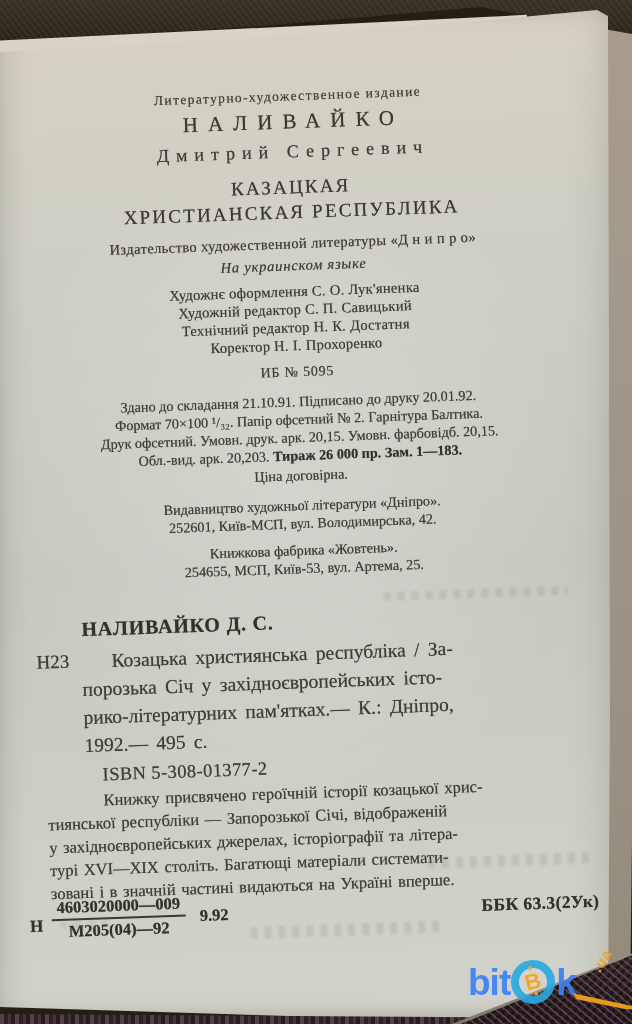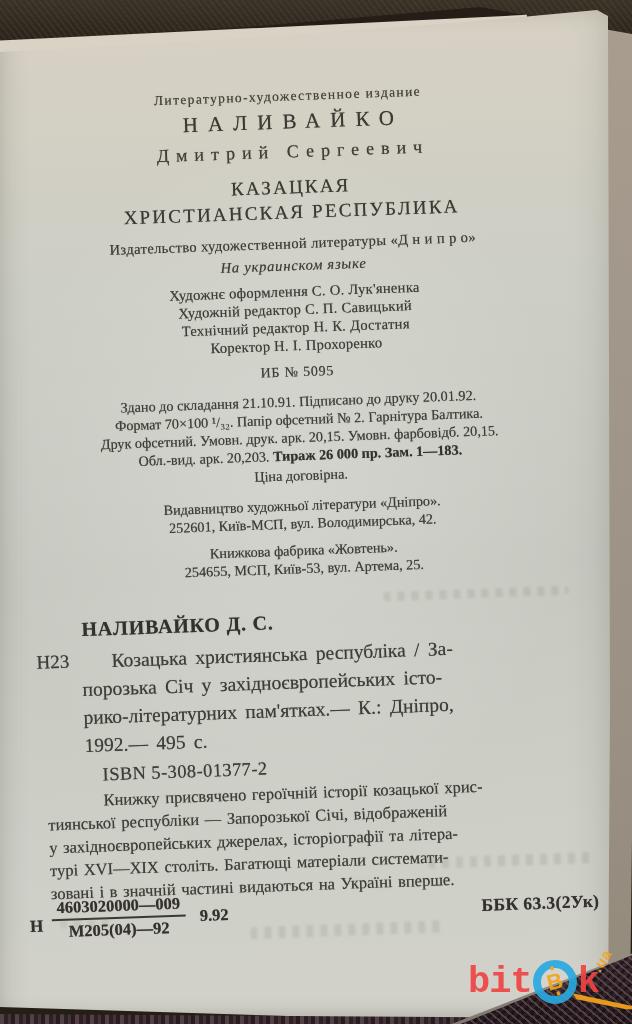--- a/index.html
+++ b/index.html
@@ -102,21 +102,21 @@
       repeating-linear-gradient(40deg, rgba(122,92,102,.55) 0 2px, rgba(0,0,0,0) 2px 6px),
       repeating-linear-gradient(-45deg, rgba(20,12,14,.65) 0 3px, rgba(0,0,0,0) 3px 7px),
       linear-gradient(180deg,#3a2c30,#241b1e);
     clip-path:polygon(8% 100%, 100% 14%, 100% 100%);
   }
 
   
   .watermark { position:absolute; left:468px; top:952px; width:164px; height:64px; z-index:7; opacity:.92;
     font-family:"Liberation Sans","DejaVu Sans",sans-serif; }
   .wm-row { position:absolute; left:0; top:8px; display:flex; align-items:center; }
-  .wm-bit, .wm-k { font-size:37px; font-weight:900; color:#ef4444; letter-spacing:-1px; line-height:1;font-family:Liberation Mono, monospace; }
+  .wm-bit, .wm-k { font-size:37px; font-weight:900; color:#3b82f6; letter-spacing:-1px; line-height:1; }
   .wm-o { width:44px; height:44px; margin:0 1px; border:8px solid #2aa9e0; border-radius:50%;
           display:flex; align-items:center; justify-content:center; background:rgba(255,255,255,.06); }
   .wm-btc { font-size:22px; font-weight:900; color:#f6a41d; transform:rotate(-14deg); position:relative; }
   .wm-btc::before, .wm-btc::after { content:""; position:absolute; left:7px; width:2.5px; height:4px; background:#f6a41d; }
   .wm-btc::before { top:-3px; } .wm-btc::after { bottom:-1px; }
   .wm-ua { position:absolute; left:122px; top:0px; font-size:15px; font-weight:800; color:#f6a41d;
            transform:rotate(-58deg); letter-spacing:.5px; }
   .wm-swoosh { position:absolute; left:104px; top:42px; width:66px; height:13px; background:#f6a41d;
            clip-path:polygon(0 34%, 100% 62%, 100% 96%, 7% 74%); transform:rotate(9deg); border-radius:40%; }
 </style>

